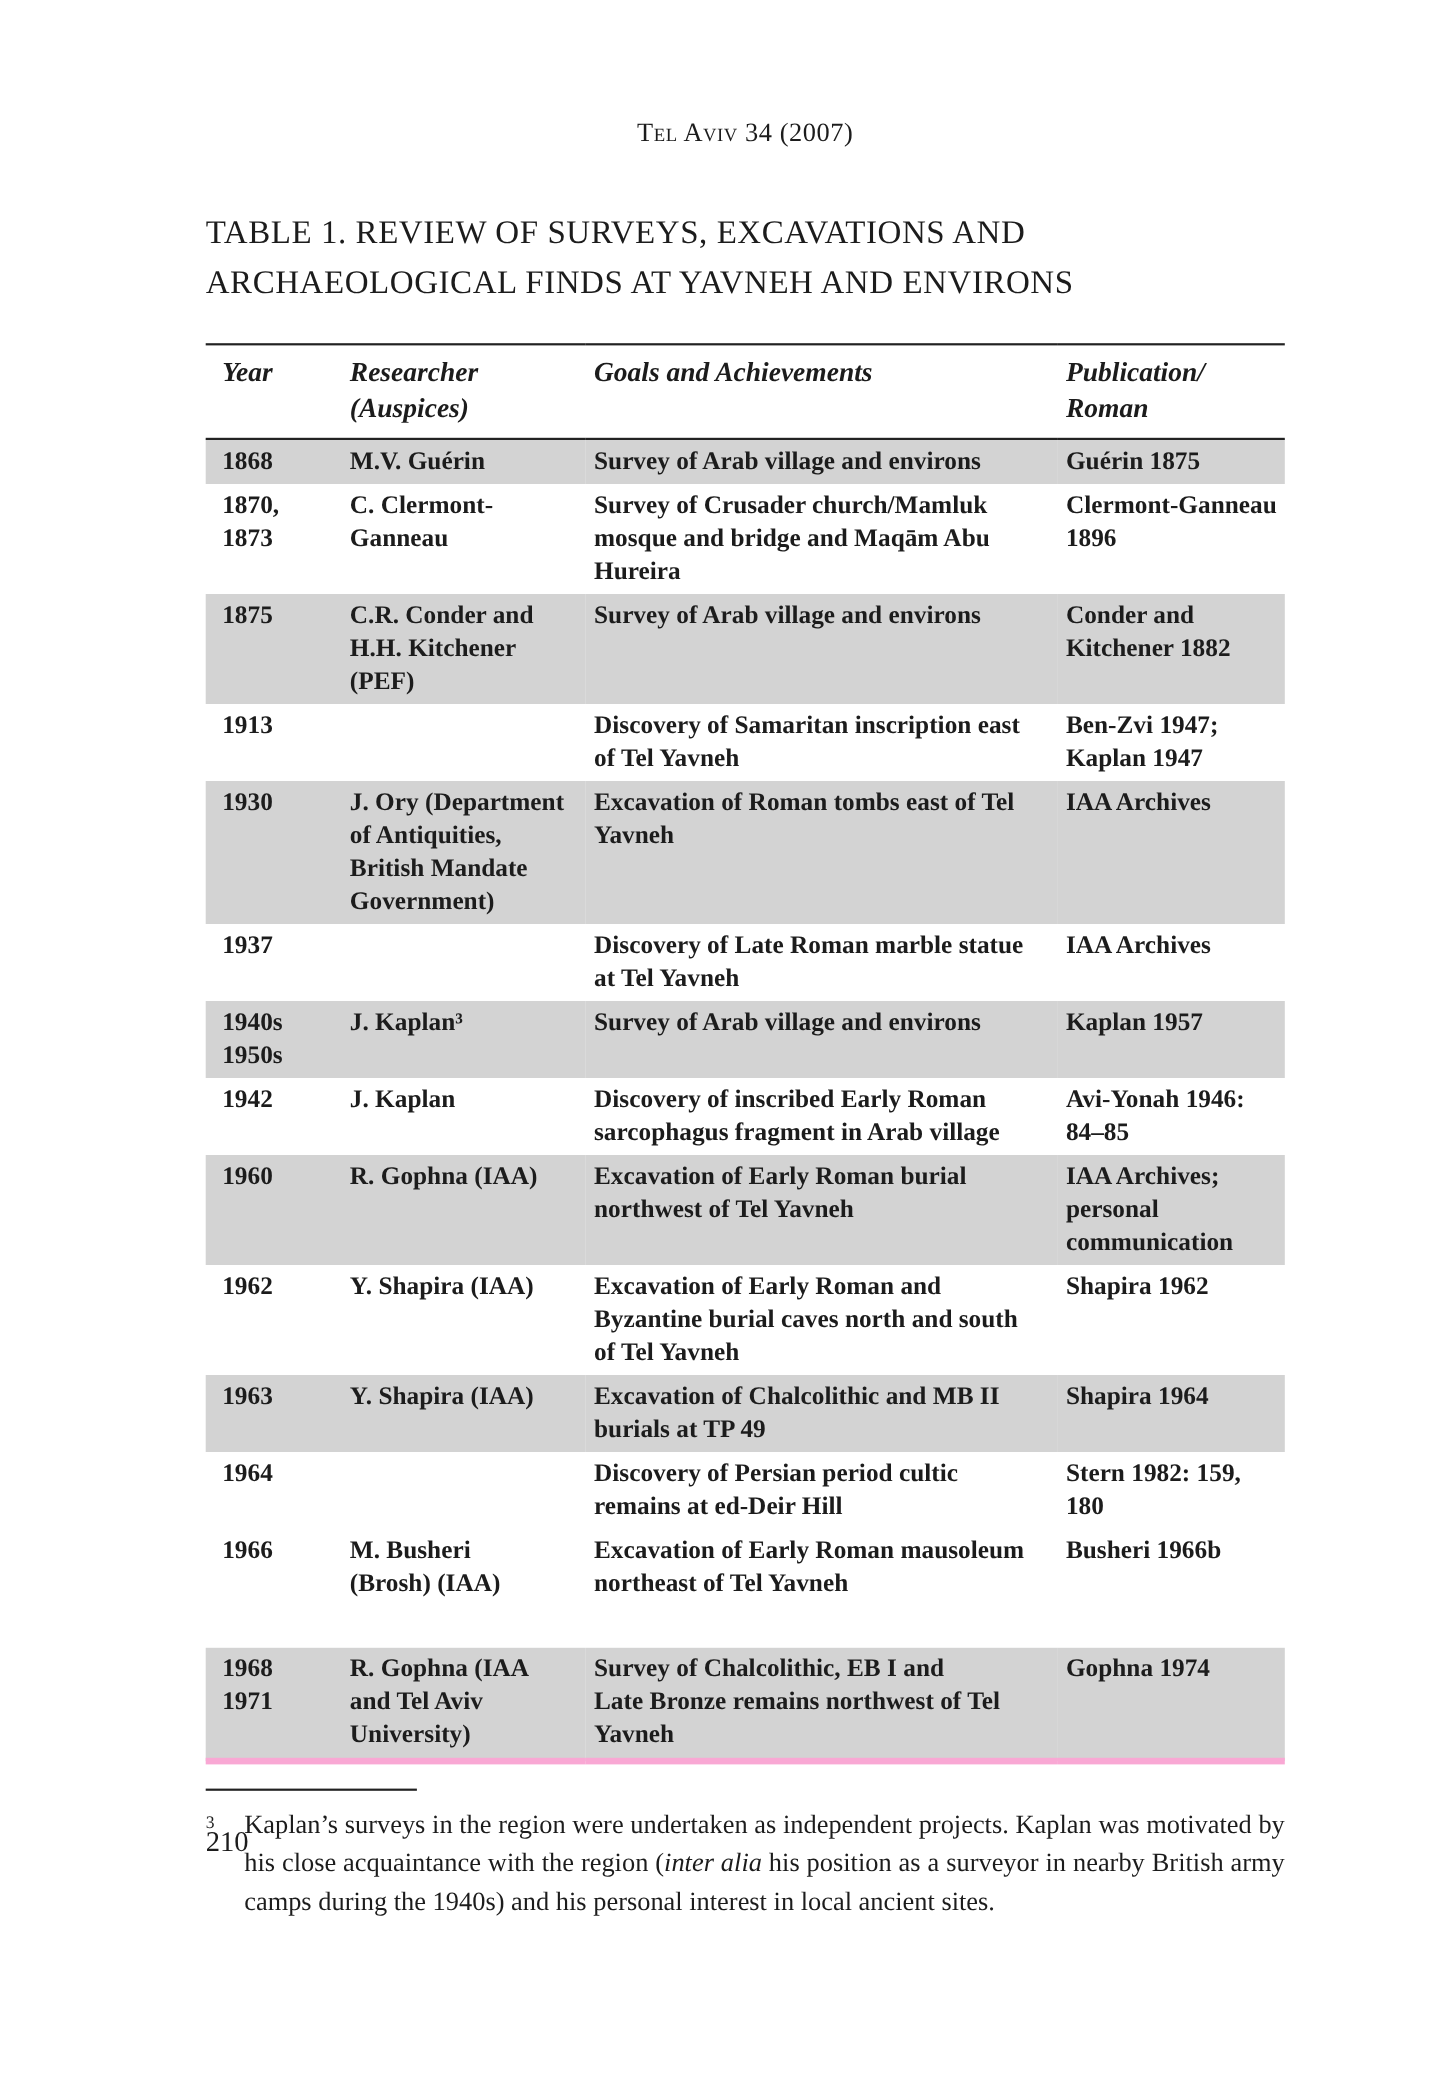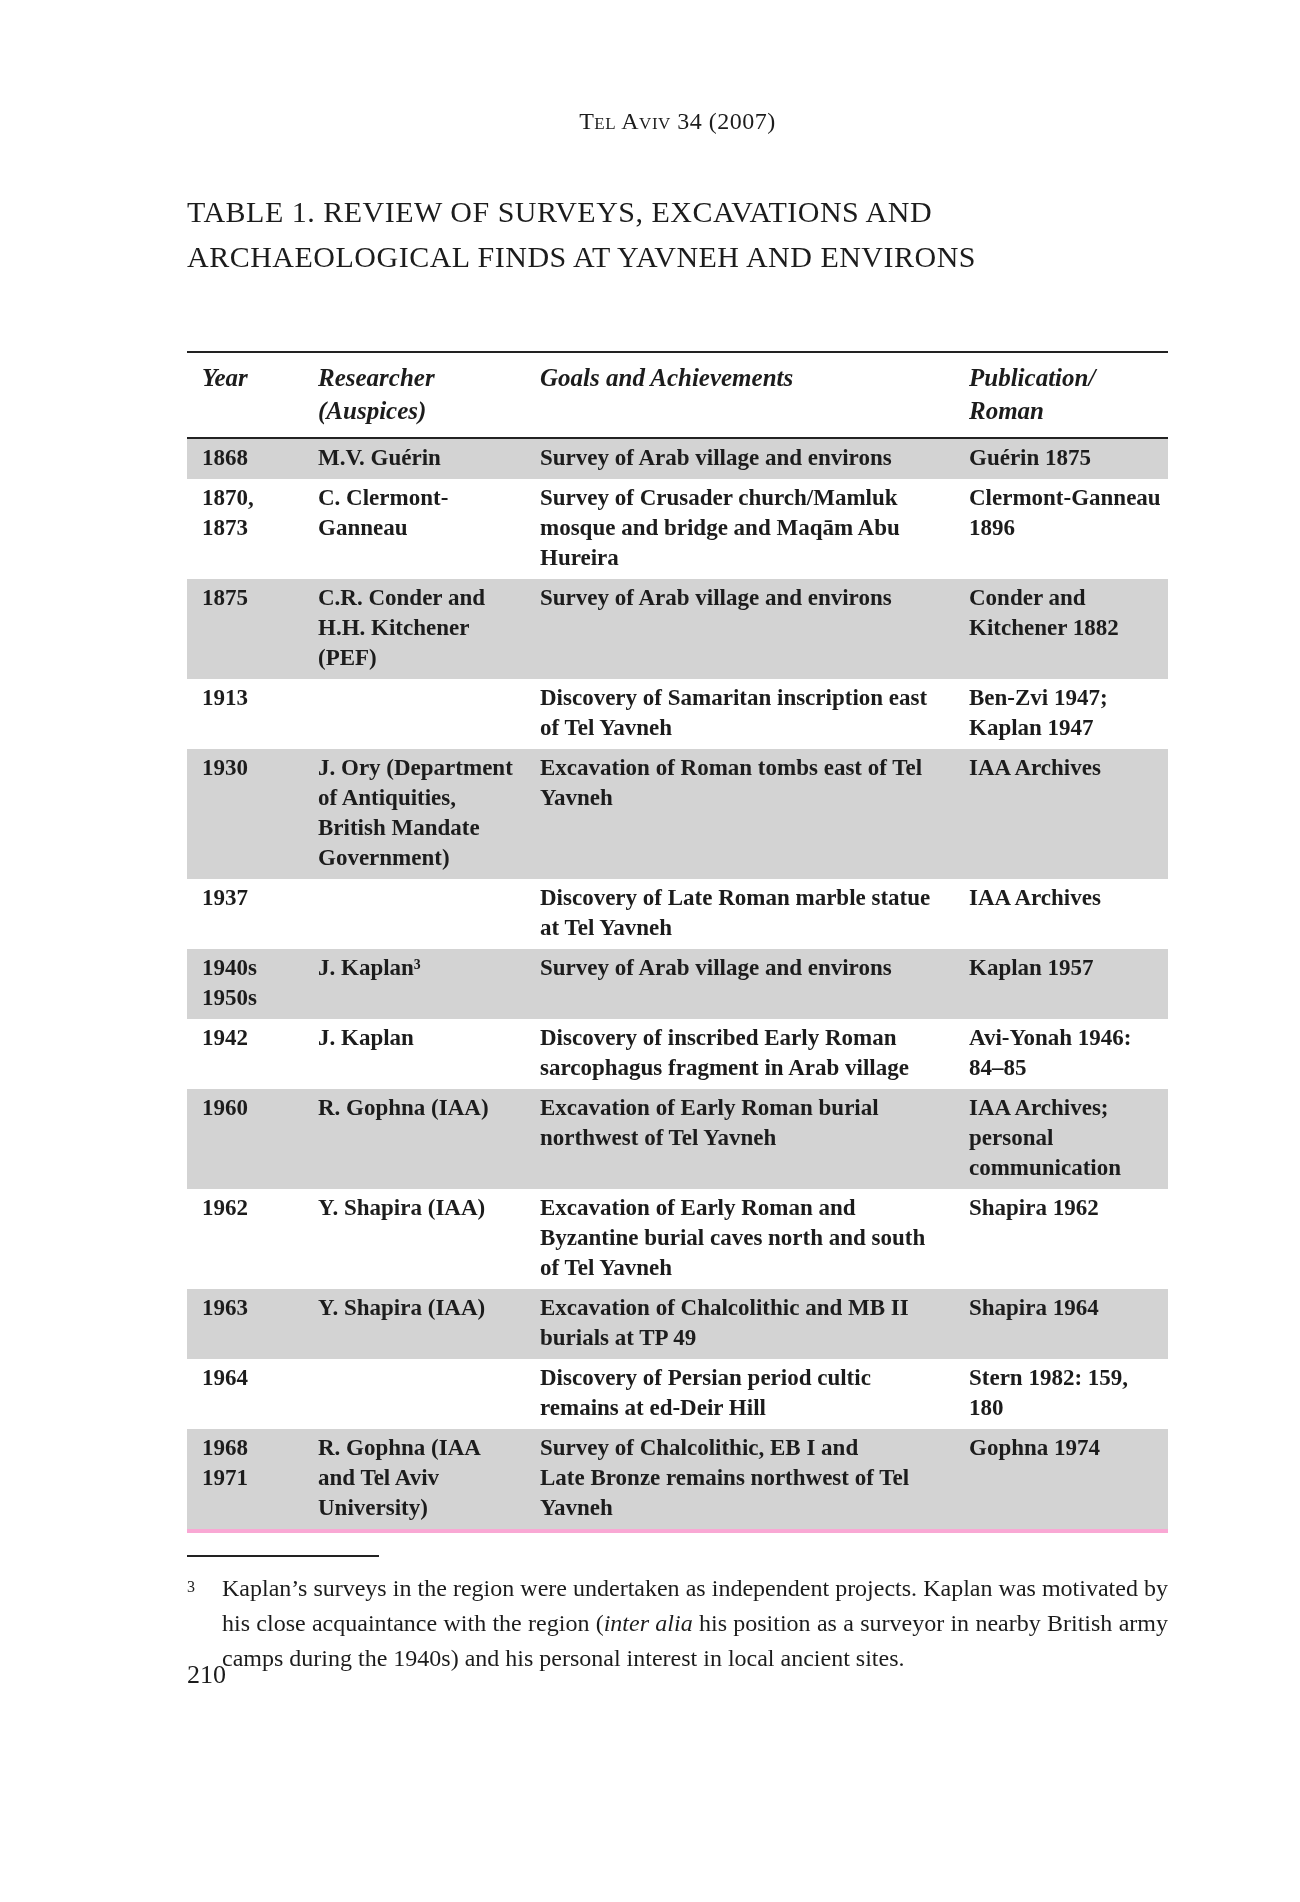--- a/index.html
+++ b/index.html
@@ -31,23 +31,23 @@
     margin-top: 54px;
     text-align: left;
     font-size: 30px;
     line-height: 45px;
     letter-spacing: 0.5px;
   }
   table.surveys {
     width: 981px;
     border-collapse: collapse;
     table-layout: fixed;
-    margin-top: 72px;
+    margin-top: 33px;
     border-top: 2px solid #222222;
-    border-bottom: 4px solid #f9a8d4;
+    border-bottom: 6px solid #f9a8d4;
   }
   table.surveys col.c1 { width: 123px; }
   table.surveys col.c2 { width: 222px; }
   table.surveys col.c3 { width: 429px; }
   table.surveys col.c4 { width: 207px; }
   table.surveys th {
     text-align: left;
     font-style: italic;
     font-weight: bold;
     font-size: 25px;
@@ -222,20 +222,28 @@
           <td>Shapira 1964</td>
         </tr>
         <tr>
           <td>1964</td>
           <td></td>
           <td>Discovery of Persian period cultic
 remains at ed-Deir Hill</td>
           <td>Stern 1982: 159,
 180</td>
         </tr>
+        <tr class="gap">
+          <td>1966</td>
+          <td>M. Busheri
+(Brosh) (IAA)</td>
+          <td>Excavation of Early Roman mausoleum
+northeast of Tel Yavneh</td>
+          <td>Busheri 1966b</td>
+        </tr>
         <tr class="shaded">
           <td>1968
 1971</td>
           <td>R. Gophna (IAA
 and Tel Aviv
 University)</td>
           <td>Survey of Chalcolithic, EB I and
 Late Bronze remains northwest of Tel
 Yavneh</td>
           <td>Gophna 1974</td>

